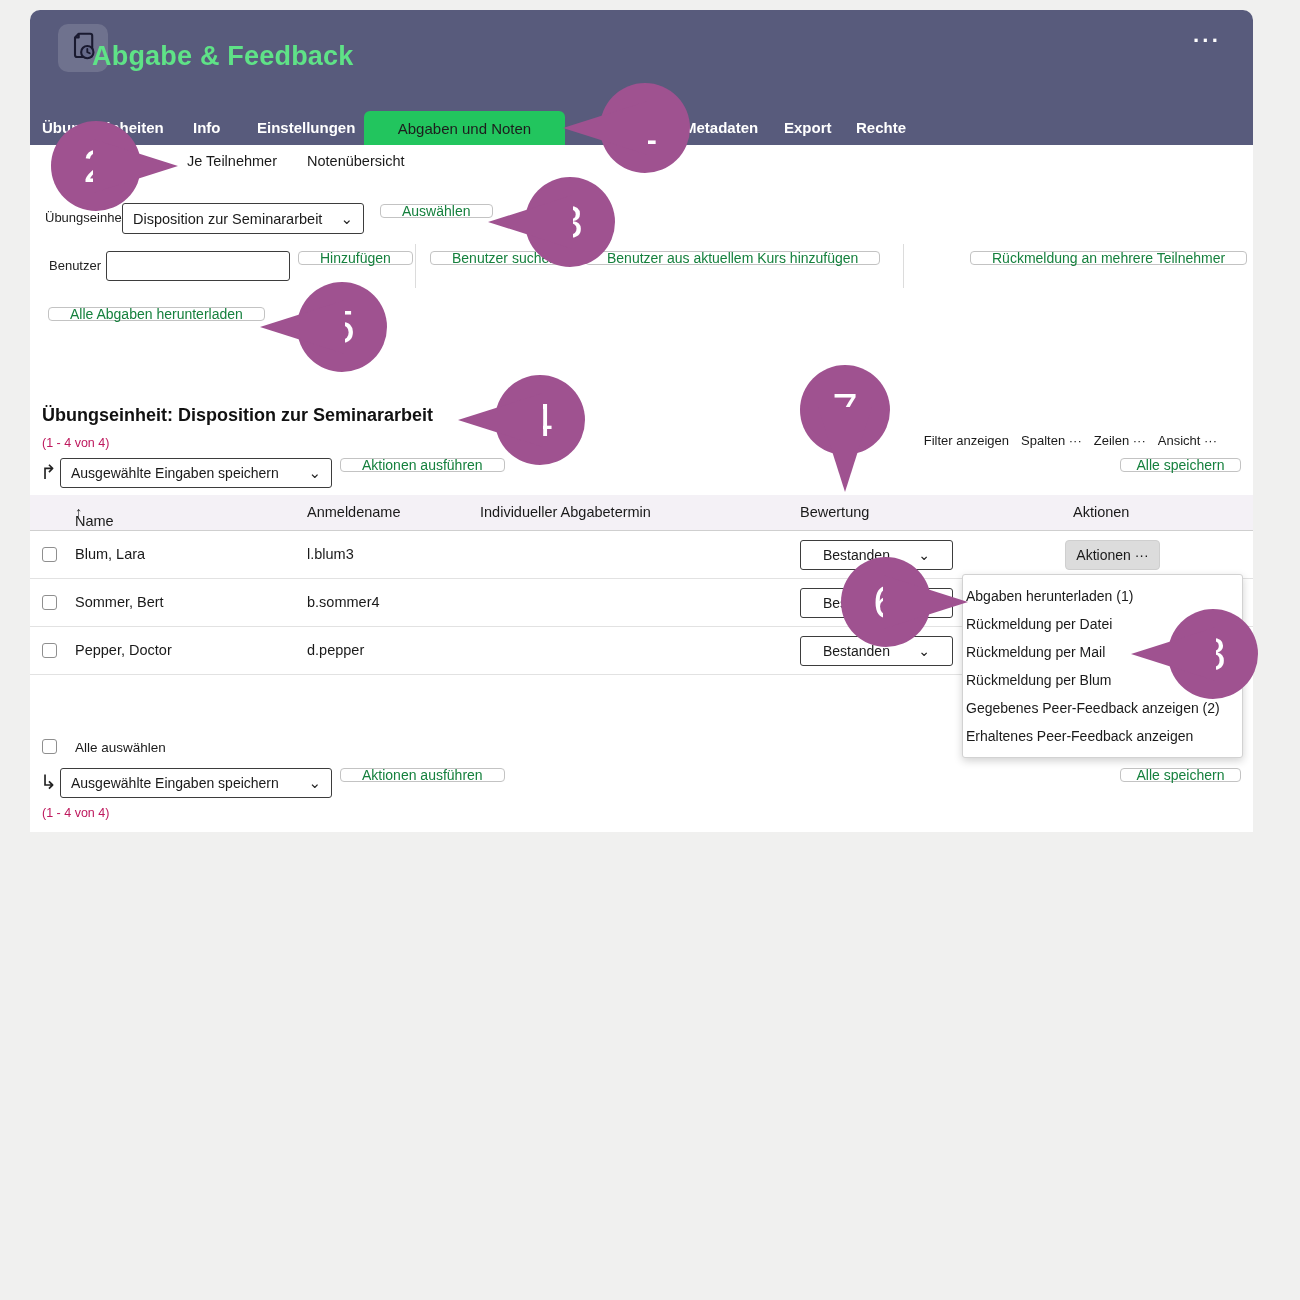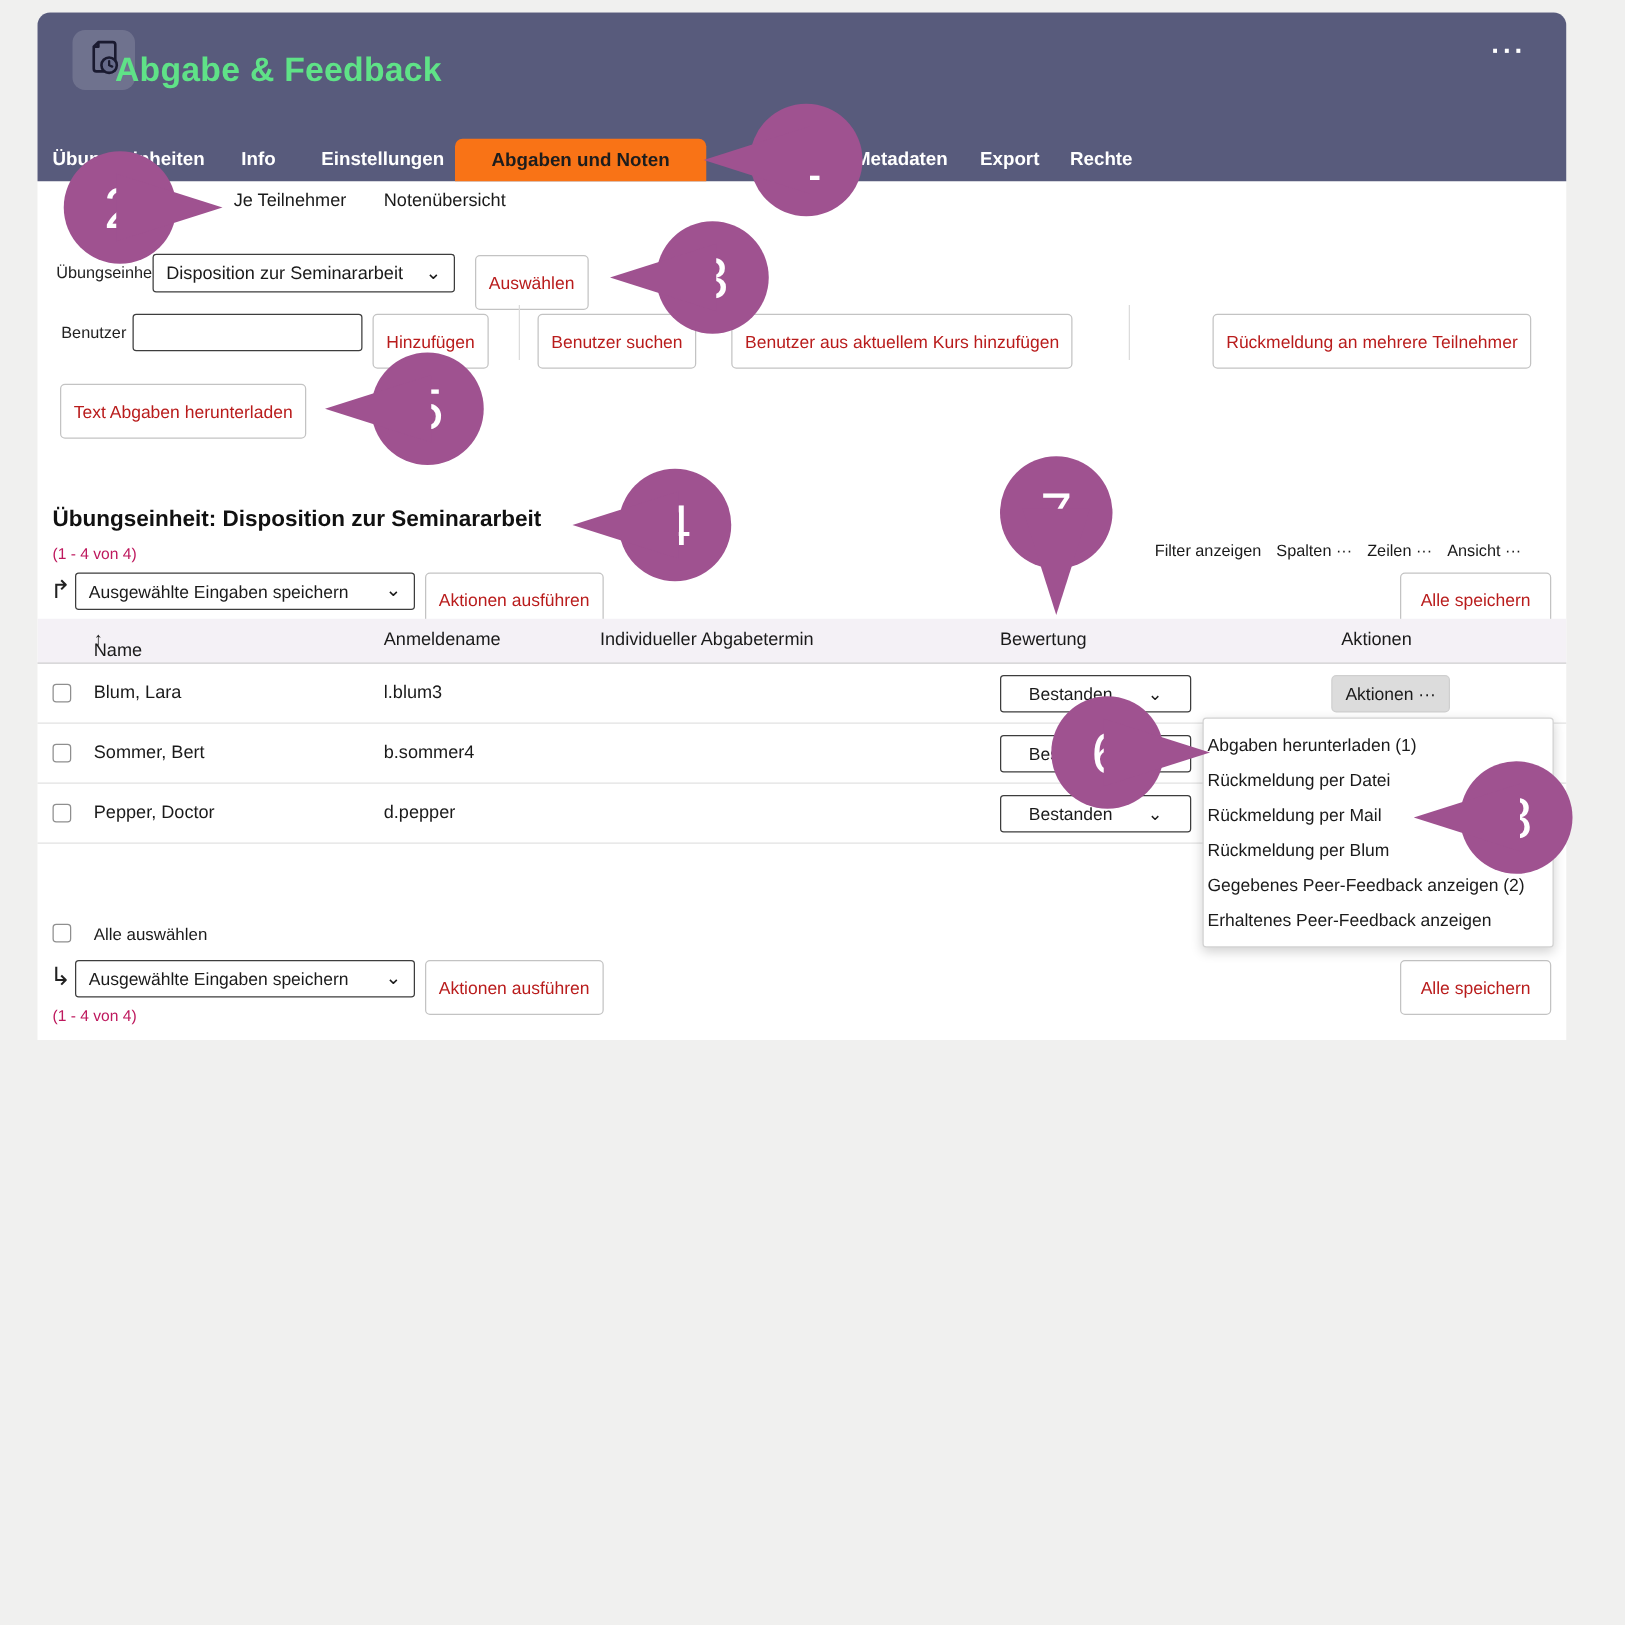--- a/index.html
+++ b/index.html
@@ -19,27 +19,27 @@
 
   .card{position:absolute;left:30px;top:10px;width:1223px;height:822px;background:#fff;border-radius:10px 10px 0 0}
 
   
   .hdr{position:absolute;left:0;top:0;width:100%;height:135px;background:var(--header-bg);border-radius:10px 10px 0 0}
   .tile{position:absolute;left:28px;top:14px;width:50px;height:48px;background:rgba(255,255,255,.14);border-radius:10px;display:flex;align-items:center;justify-content:center}
   .obj-title{position:absolute;left:62px;top:31px;font-size:27px;font-weight:700;color:var(--green);letter-spacing:.2px}
   .hdr-dots{position:absolute;right:32px;top:18px;color:#fff;font-size:22px;font-weight:700;letter-spacing:2px;cursor:pointer}
 
   .tab{position:absolute;bottom:9px;color:#fff;font-size:15px;font-weight:600;cursor:pointer;white-space:nowrap}
-  .tab-active{position:absolute;left:334px;bottom:0;width:201px;height:34px;background:#f97316;border-radius:6px 6px 0 0;color:#1d1d1d;display:flex;align-items:center;justify-content:center;font-size:15px;font-weight:700;cursor:pointer}
+  .tab-active{position:absolute;left:334px;bottom:0;width:201px;height:34px;background:#22c55e;border-radius:6px 6px 0 0;color:#1d1d1d;display:flex;align-items:center;justify-content:center;font-size:15px;font-weight:400;cursor:pointer}
 
   .subnav{position:absolute;left:157px;top:143px;display:flex;gap:30px;font-size:14.5px}
   .subnav span{cursor:pointer;white-space:nowrap}
 
   
-  .btn{position:absolute;height:44px;background:#fff;border:1px solid var(--btn-border);border-radius:4px;font-size:14px;color:#b91c1c;display:flex;align-items:center;justify-content:center;padding:0 10px;cursor:pointer;white-space:nowrap}
+  .btn{position:absolute;height:14px;background:#fff;border:1px solid var(--btn-border);border-radius:4px;font-size:14px;color:#15803d;display:flex;align-items:center;justify-content:center;padding:0 21px;cursor:pointer;white-space:nowrap}
   .sel{position:absolute;height:31px;background:#fff;border:1px solid var(--dark-border);border-radius:3px;display:flex;align-items:center;font-size:14.5px;padding:0 10px;cursor:pointer;white-space:nowrap}
   .sel .chev{margin-left:auto;font-size:15px;padding-left:10px;line-height:10px}
   .inp{position:absolute;height:30px;background:#fff;border:1px solid var(--dark-border);border-radius:3px;font-size:14px;padding:0 8px;font-family:"Liberation Sans",sans-serif}
   .lbl{position:absolute;font-size:13px;color:#222;white-space:nowrap}
   .vdiv{position:absolute;width:1px;background:#dcdcdc}
   .chk{position:absolute;width:15px;height:15px;border:1px solid #8f8f8f;border-radius:3px;background:#fff;cursor:pointer}
 
   
   .tbl-heading{position:absolute;left:12px;top:395px;font-size:18px;font-weight:700;color:#111}
   .tbl-count{position:absolute;left:12px;top:426px;font-size:12.5px;color:#be185d}
@@ -106,21 +106,21 @@
 
   <span class="lbl" style="left:19px;top:248px">Benutzer</span>
   <input class="inp" style="left: 76px; top: 241px; width: 184px;" value="">
   <div class="btn" style="left:268px;top:241px">Hinzufügen</div>
   <div class="vdiv" style="left:385px;top:234px;height:44px"></div>
   <div class="btn" style="left:400px;top:241px">Benutzer suchen</div>
   <div class="btn" style="left:555px;top:241px">Benutzer aus aktuellem Kurs hinzufügen</div>
   <div class="vdiv" style="left:873px;top:234px;height:44px"></div>
   <div class="btn" style="left:940px;top:241px">Rückmeldung an mehrere Teilnehmer</div>
 
-  <div class="btn" style="left:18px;top:297px">Text Abgaben herunterladen</div>
+  <div class="btn" style="left:18px;top:297px">Alle Abgaben herunterladen</div>
 
   <div class="tbl-heading">Übungseinheit: Disposition zur Seminararbeit</div>
   <div class="tbl-count">(1 - 4 von 4)</div>
   <div class="meta-row">
     <span>Filter anzeigen</span>
     <span>Spalten ···</span>
     <span>Zeilen ···</span>
     <span>Ansicht ···</span>
   </div>
 

